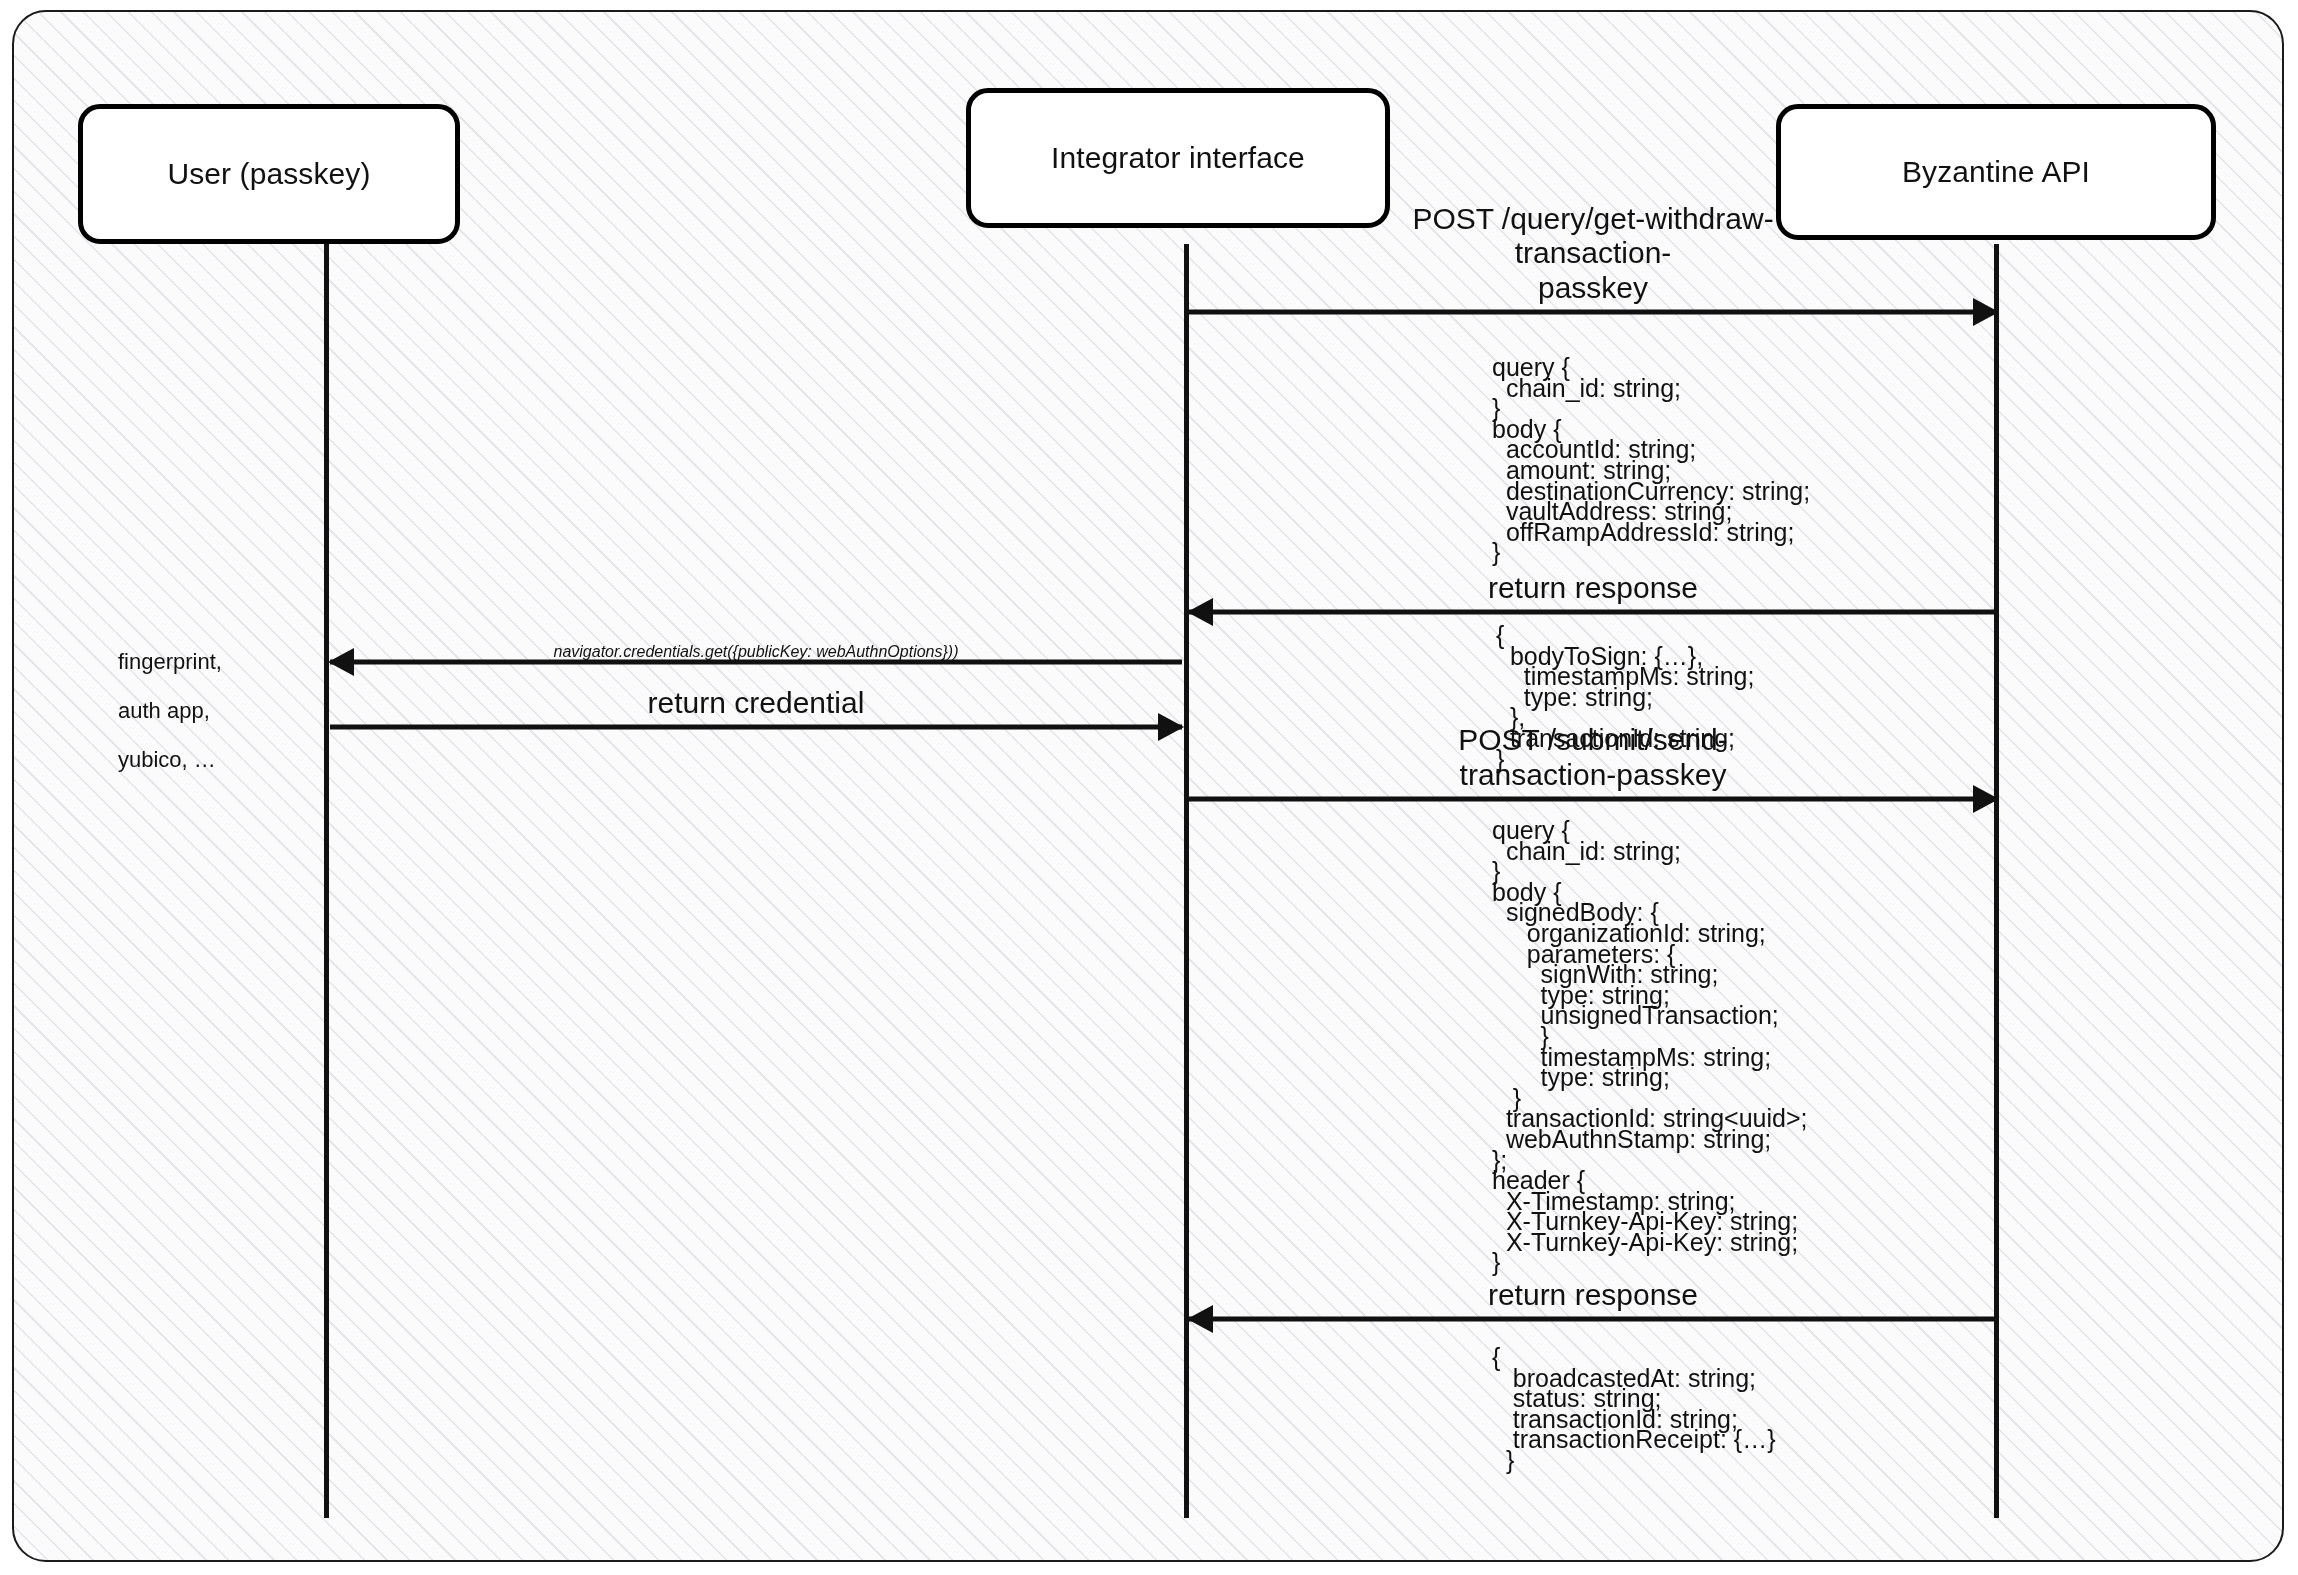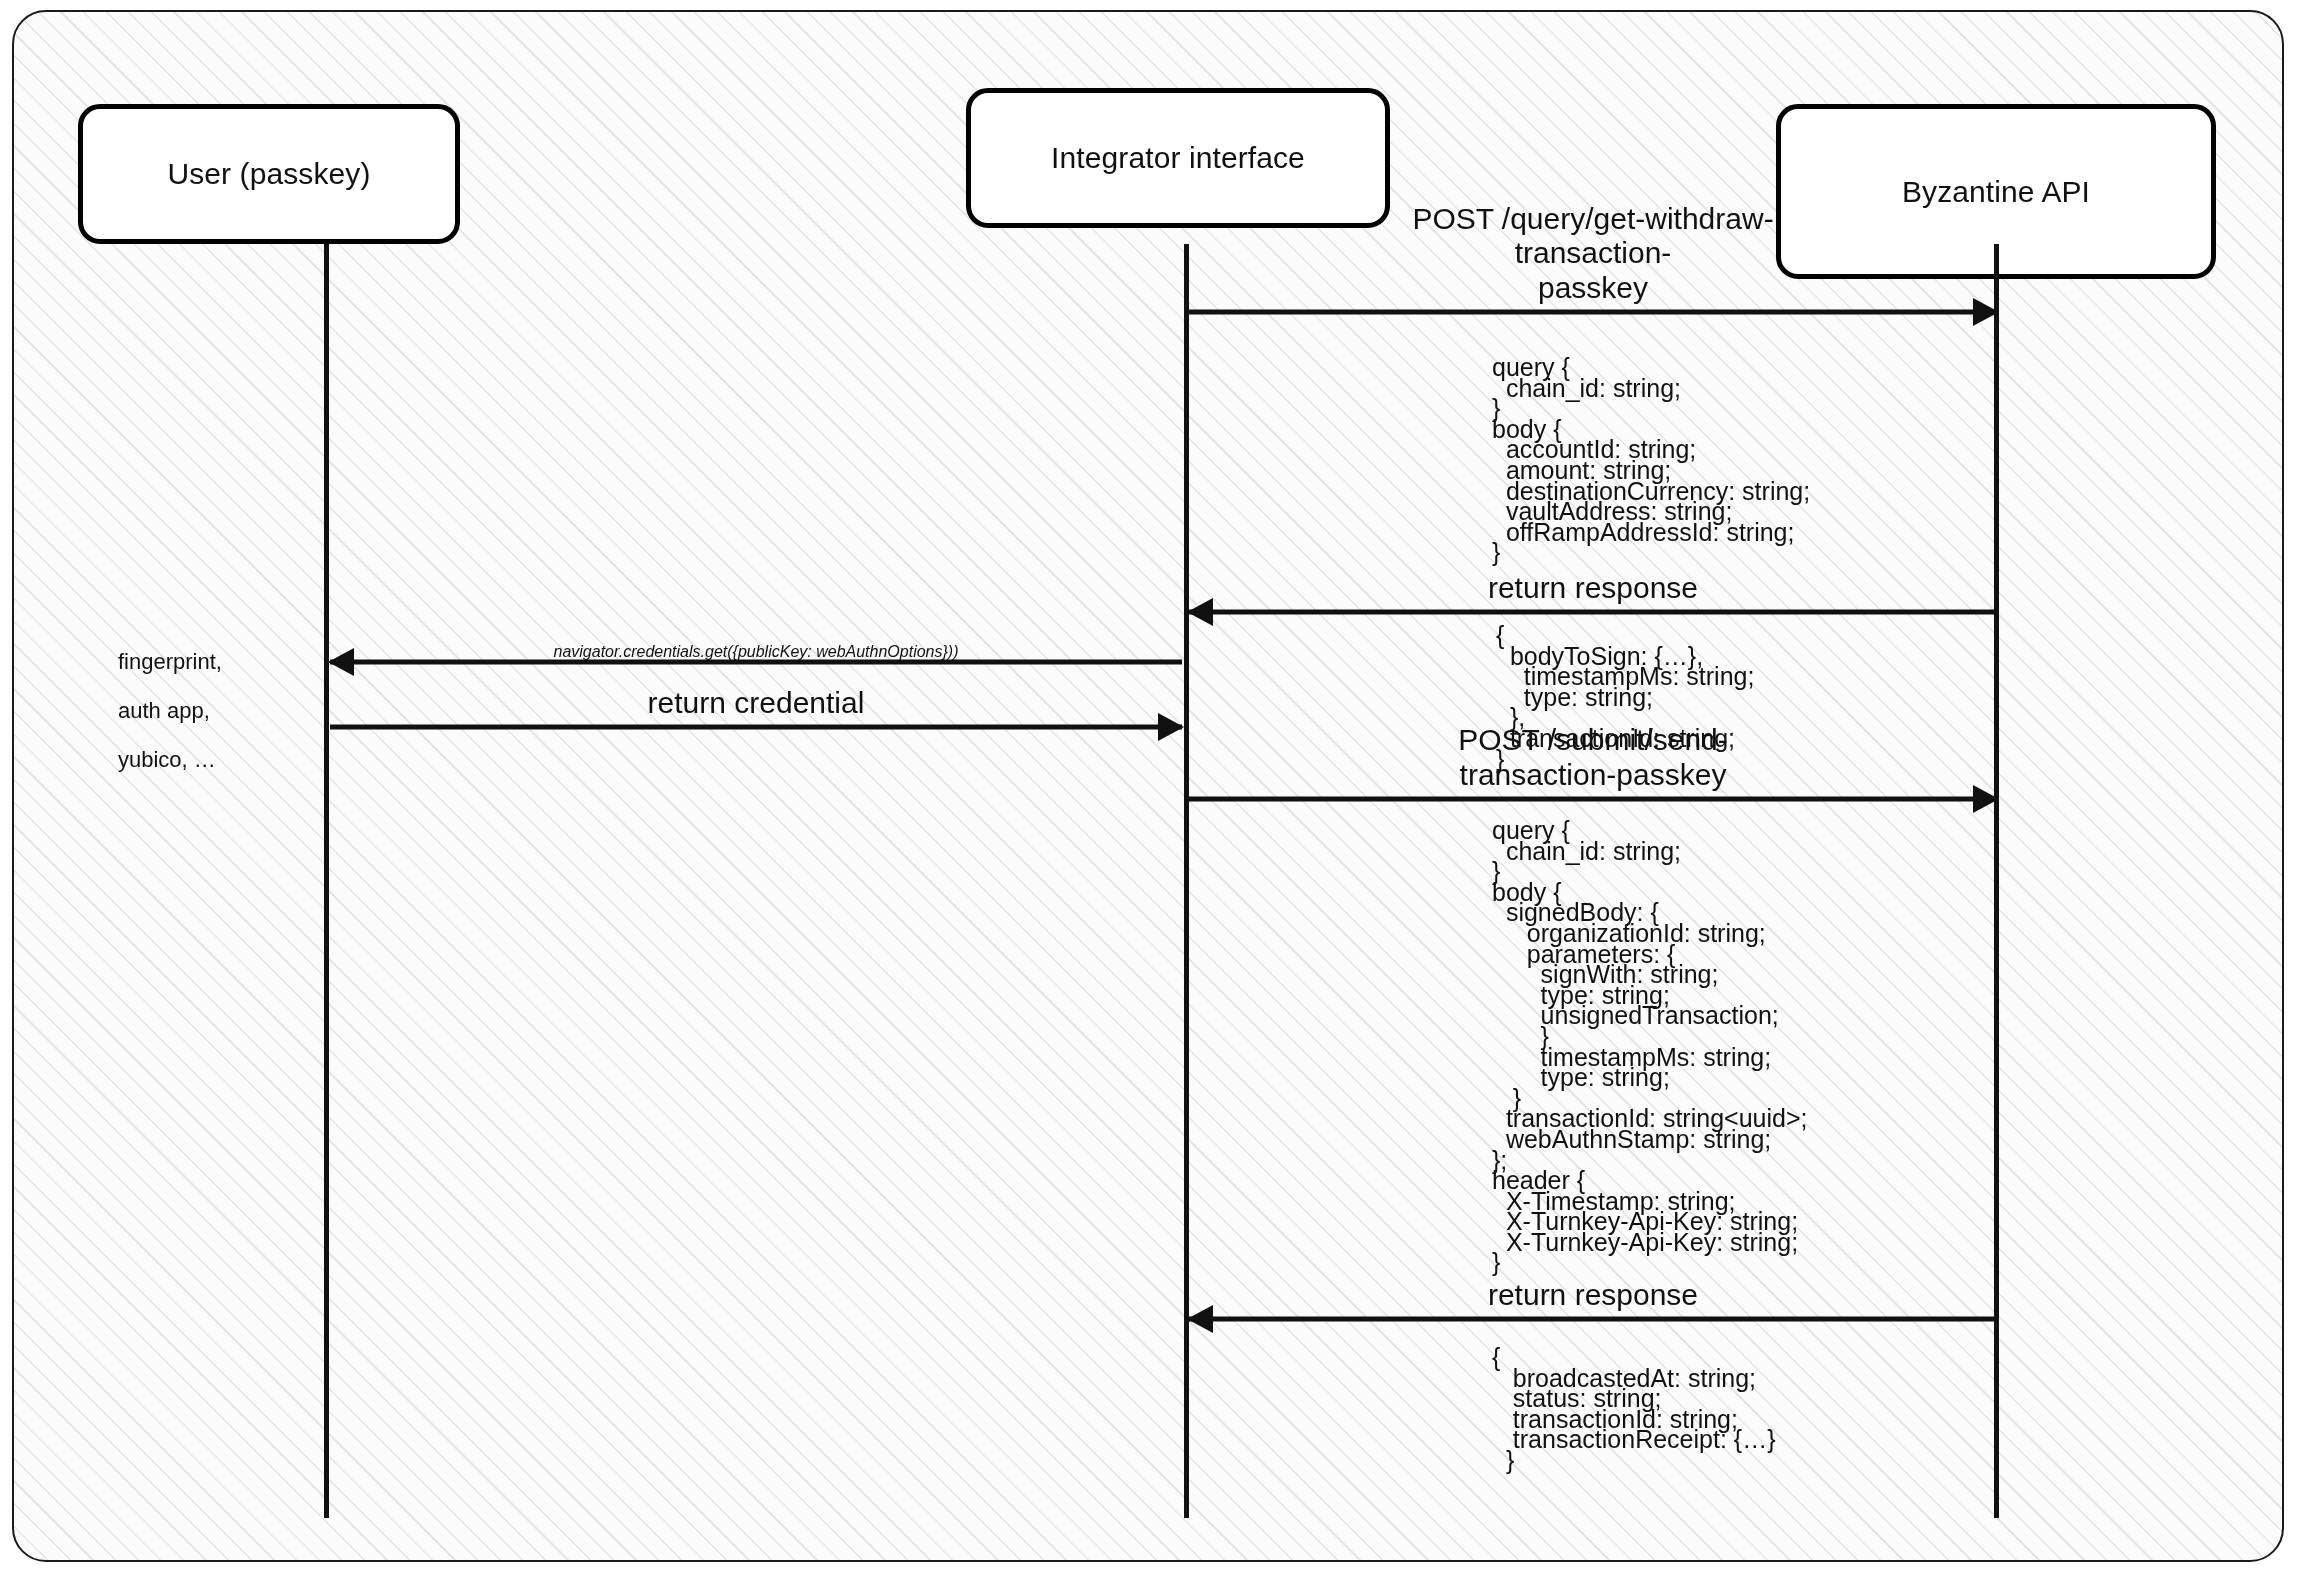--- a/index.html
+++ b/index.html
@@ -139,21 +139,21 @@
 <div id="canvas">
 
   <div class="actor-box" style="left:64px; top:92px; width:382px; height:140px;">
     <span>User (passkey)</span>
   </div>
 
   <div class="actor-box" style="left:952px; top:76px; width:424px; height:140px;">
     <span>Integrator interface</span>
   </div>
 
-  <div class="actor-box" style="left:1762px; top:92px; width:440px; height:175px;">
+  <div class="actor-box" style="left:1762px; top:92px; width:440px; height:136px;">
     <span>Byzantine API</span>
   </div>
 
   <div class="lifeline" style="left:310px; top:232px; height:1274px;"></div>
   <div class="lifeline" style="left:1170px; top:232px; height:1274px;"></div>
   <div class="lifeline" style="left:1980px; top:232px; height:1274px;"></div>
 
   <div class="msg" style="left:1175px; top:300px; width:808px;">
     <div class="line"></div>
     <div class="head right"></div>

